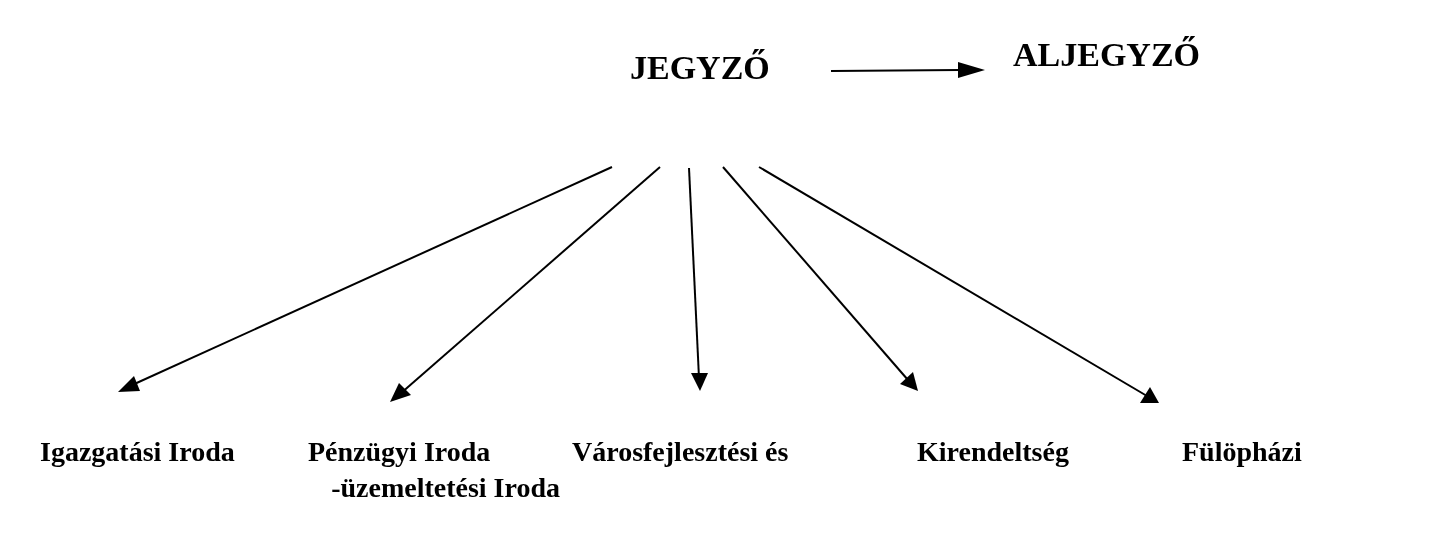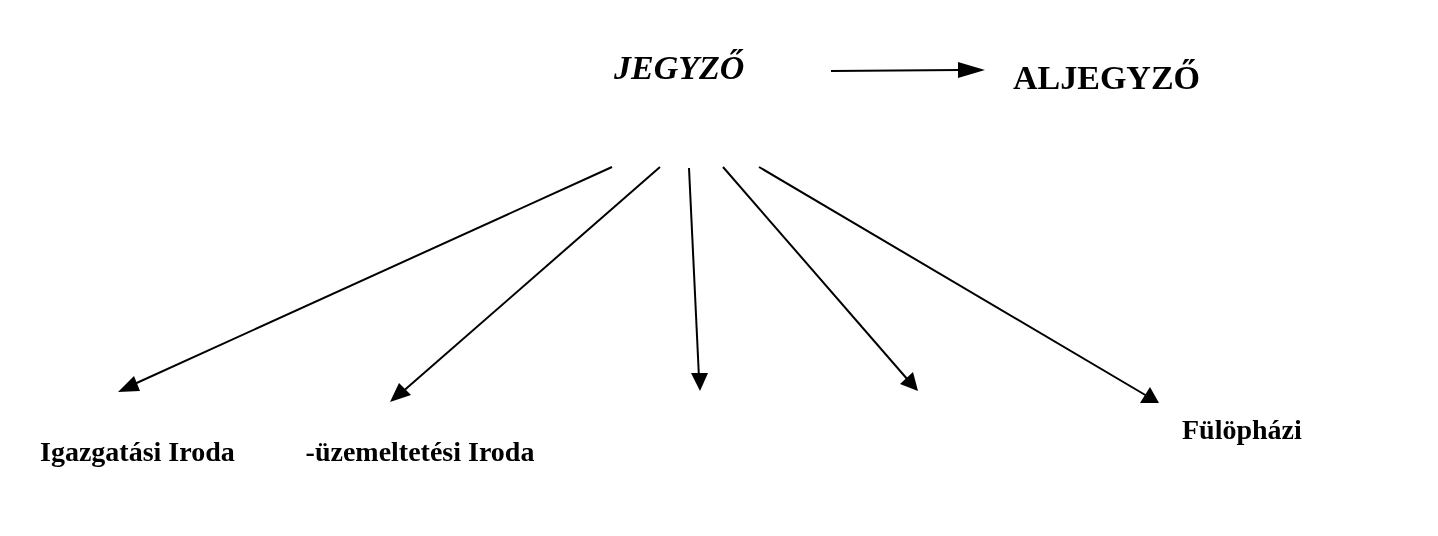--- a/index.html
+++ b/index.html
@@ -34,32 +34,35 @@
     <polygon points="700,391 691,373 708,373" fill="#000" stroke="none"></polygon>
 
     <line x1="723" y1="167" x2="908" y2="380"></line>
     <polygon points="918,391 900,384 913,372" fill="#000" stroke="none"></polygon>
 
     <line x1="759" y1="167" x2="1147" y2="396"></line>
     <polygon points="1159,403 1140,403 1150,387" fill="#000" stroke="none"></polygon>
   </g>
 </svg>
 
-<div class="lbl top" style="left:614px; top:48px;font-style:italic;">JEGYZŐ</div>
-<div class="lbl top" style="left:1013px; top:58px;text-align:right;">ALJEGYZŐ</div>
+<div class="lbl top" style="left:630px; top:48px;">JEGYZŐ</div>
+<div class="lbl top" style="left:1013px; top:35px;text-align:right;">ALJEGYZŐ</div>
 
 <div class="lbl" style="left:40px; top:434px;">
   <div>Igazgatási Iroda</div>
 </div>
 
 <div class="lbl c" style="left:270px; top:434px; width:290px;">
-  <div style="text-align:center; padding-left:10px;">-üzemeltetési Iroda</div>
+  <div style="text-align:left; padding-left:38px;">Pénzügyi Iroda</div>
+  <div style="text-align:right; padding-left:10px;">-üzemeltetési Iroda</div>
 </div>
 
 <div class="lbl" style="left:572px; top:434px; width:260px;">
+  <div>Városfejlesztési és</div>
 </div>
 
 <div class="lbl c" style="left:852px; top:434px; width:282px;">
+  <div>Kirendeltség</div>
 </div>
 
-<div class="lbl" style="left:1182px; top:412px;">
+<div class="lbl" style="left:1182px; top:434px;">
   <div>Fülöpházi</div>
 </div>
 
 </body></html>

